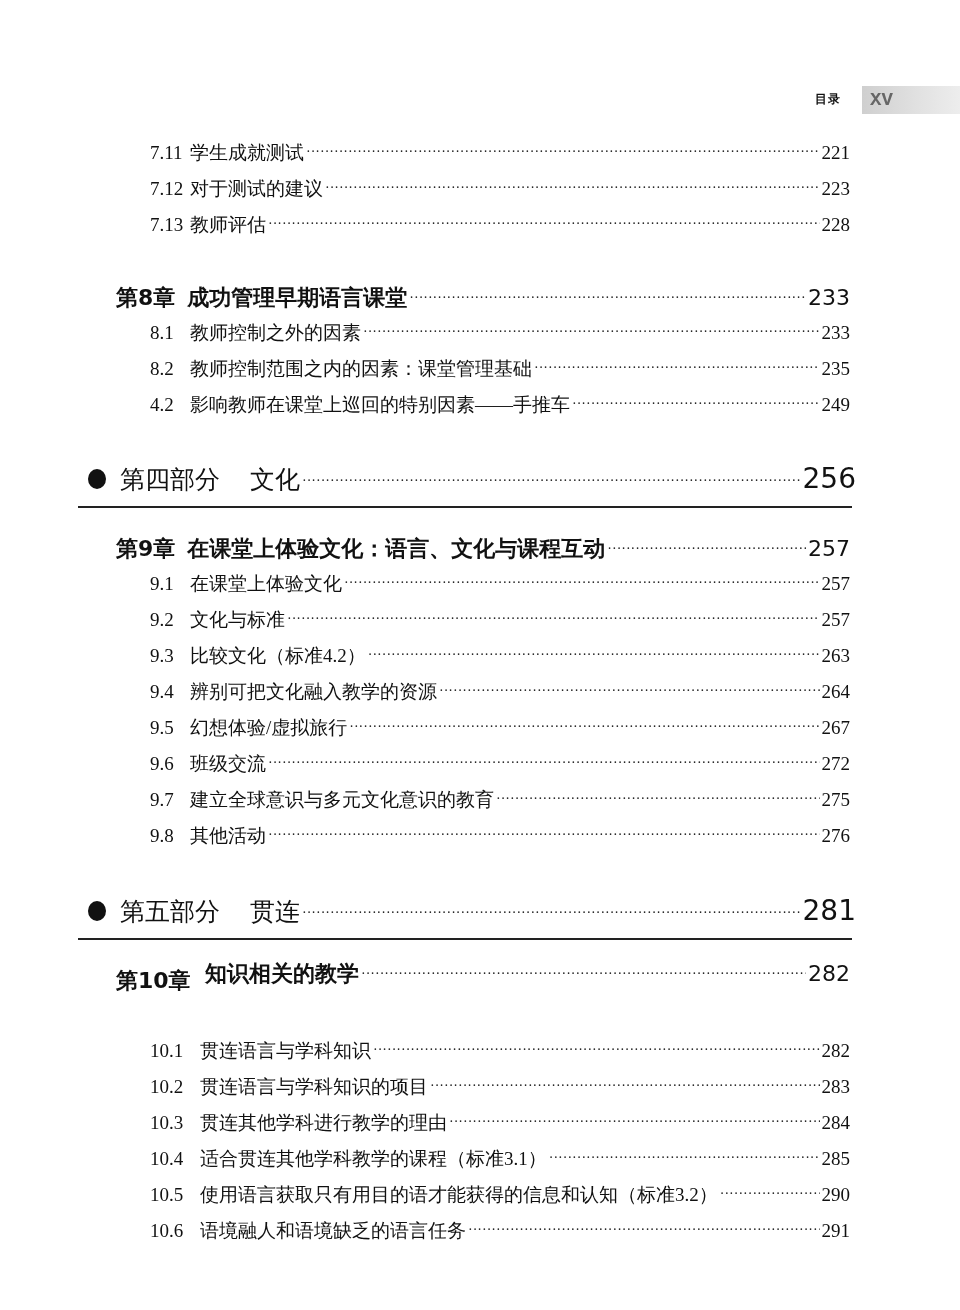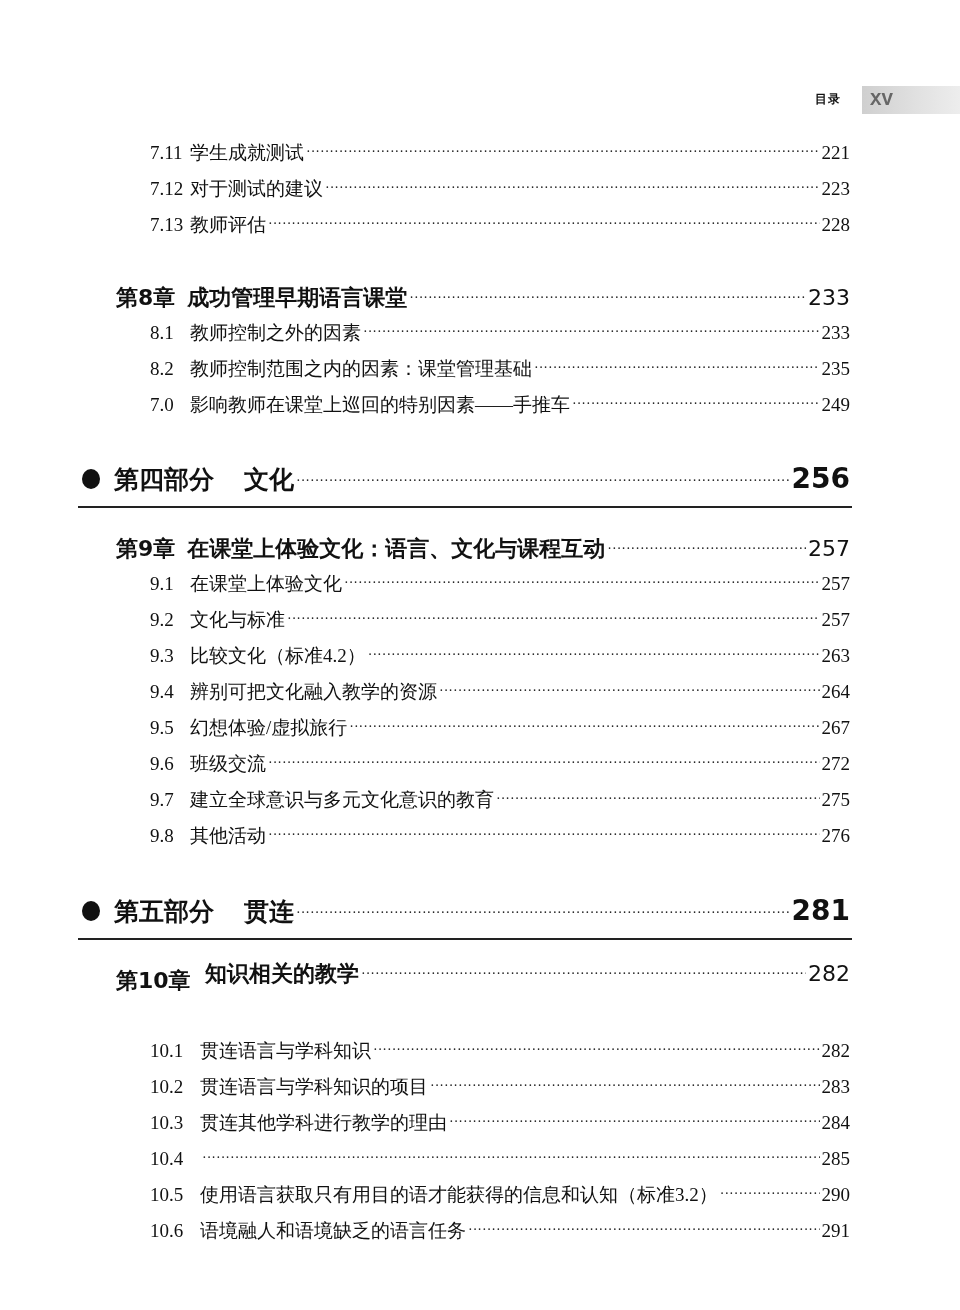--- a/index.html
+++ b/index.html
@@ -38,21 +38,21 @@
     }
     .row .page { flex: none; }
     .sec { left: 150px; width: 700px; font-size: 19px; font-family: "Liberation Serif", "DejaVu Serif", serif; }
     .sec .num { width: 40px; }
     .sec10 .num { width: 50px; }
     .sec .page { font-size: 19px; }
     .chap { left: 116px; width: 734px; font-size: 22px; font-weight: bold; font-family: "DejaVu Sans", "Liberation Sans", sans-serif; }
     .chap .num { margin-right: 12px; }
     .chap .page { font-size: 22px; font-weight: normal; }
     .chap .leader::after { font-weight: normal; }
-    .part { left: 82px; width: 768px; font-size: 25px; font-weight: bold; font-family: "DejaVu Sans", "Liberation Sans", sans-serif; }
+    .part { left: 88px; width: 768px; font-size: 25px; font-weight: normal; font-family: "DejaVu Sans", "Liberation Sans", sans-serif; }
     .part .bullet {
       width: 18px; height: 20px; border-radius: 50%; background: #111; margin-right: 14px; align-self: center;
     }
     .part .num { margin-right: 30px; }
     .part .page { font-size: 28px; }
     .part .leader::after { font-weight: normal; }
     .rule { position: absolute; left: 78px; width: 774px; height: 2px; background: #222; }
     .chap-line2 { left: 205px; width: 645px; }
   </style>
 </head>
@@ -96,21 +96,21 @@
   <span class="leader"></span>
   <span class="page">233</span>
 </div>
 <div class="row sec" style="top:356px">
   <span class="num">8.2</span>
   <span class="title">教师控制范围之内的因素：课堂管理基础</span>
   <span class="leader"></span>
   <span class="page">235</span>
 </div>
 <div class="row sec" style="top:392px">
-  <span class="num">7.0</span>
+  <span class="num">4.2</span>
   <span class="title">影响教师在课堂上巡回的特别因素——手推车</span>
   <span class="leader"></span>
   <span class="page">249</span>
 </div>
 
 <div class="row part" style="top:462px">
   <span class="bullet"></span>
   <span class="num">第四部分</span>
   <span class="title">文化</span>
   <span class="leader"></span>
@@ -203,20 +203,21 @@
   <span class="page">283</span>
 </div>
 <div class="row sec sec10" style="top:1110px">
   <span class="num">10.3</span>
   <span class="title">贯连其他学科进行教学的理由</span>
   <span class="leader"></span>
   <span class="page">284</span>
 </div>
 <div class="row sec sec10" style="top:1146px">
   <span class="num">10.4</span>
+  <span class="title">适合贯连其他学科教学的课程（标准3.1）</span>
   <span class="leader"></span>
   <span class="page">285</span>
 </div>
 <div class="row sec sec10" style="top:1182px">
   <span class="num">10.5</span>
   <span class="title">使用语言获取只有用目的语才能获得的信息和认知（标准3.2）</span>
   <span class="leader"></span>
   <span class="page">290</span>
 </div>
 <div class="row sec sec10" style="top:1218px">

